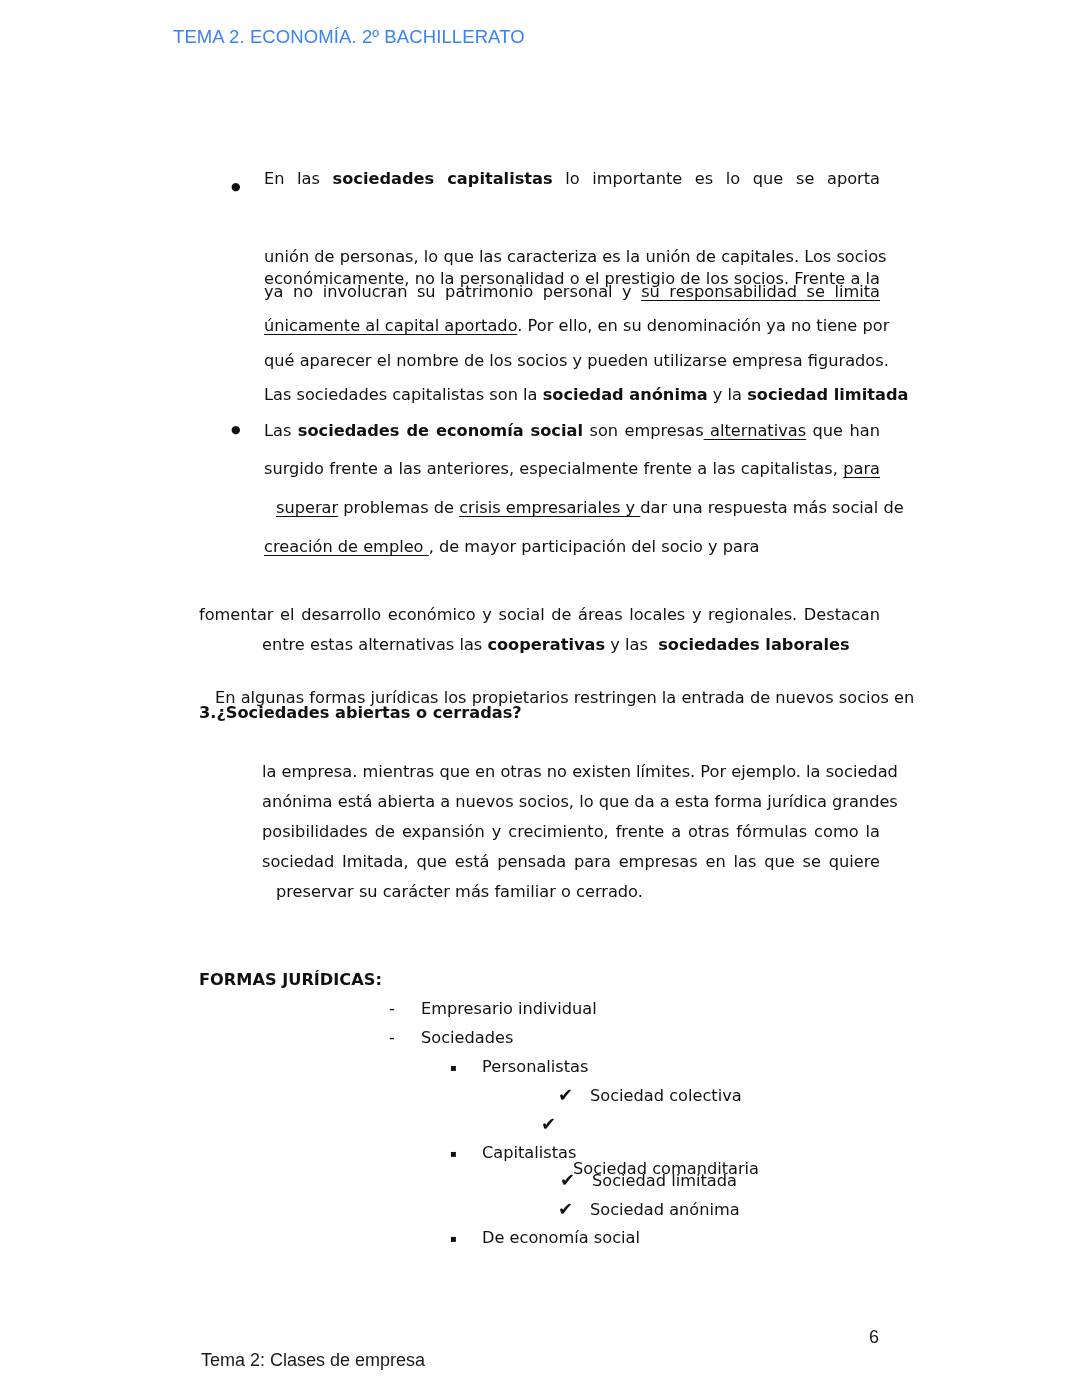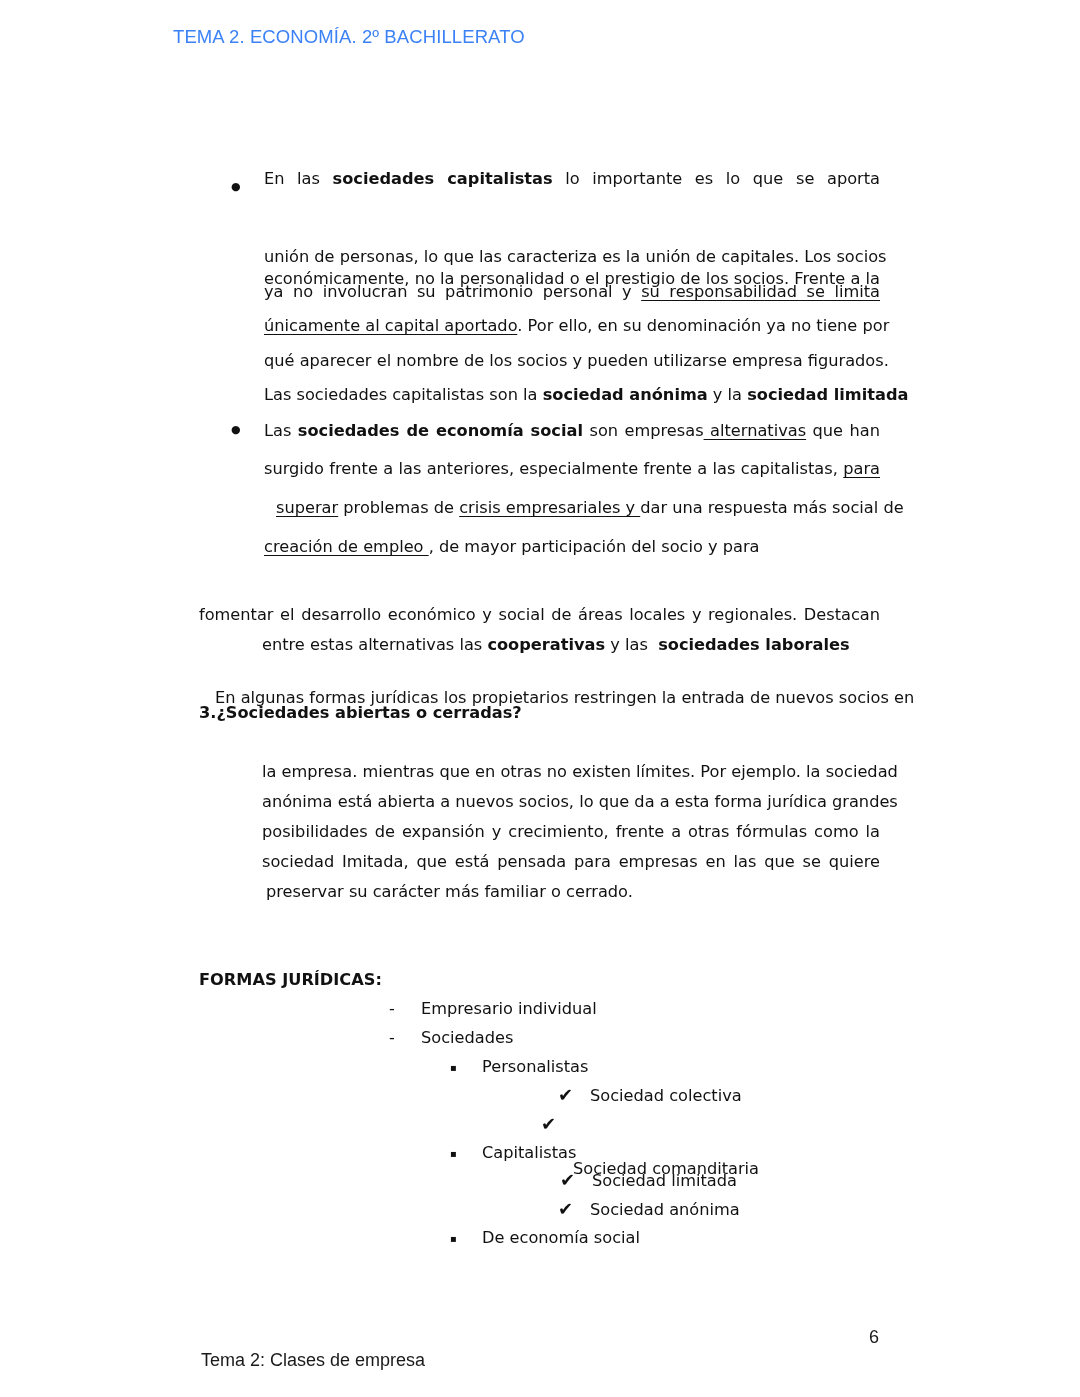--- a/index.html
+++ b/index.html
@@ -42,21 +42,21 @@
 
   <div class="line just" style="left:199px;top:605px;width:681px;">fomentar el desarrollo económico y social de áreas locales y regionales. Destacan</div>
   <div class="line" style="left:262px;top:635px;"><span>entre estas alternativas las </span><b>cooperativas</b><span style="white-space:pre;"> y las  </span><b>sociedades laborales</b></div>
 
   <div class="line" style="left:199px;top:703px;font-weight:bold;">3.¿Sociedades abiertas o cerradas?</div>
   <div class="line" style="left:199px;top:688px;width:681px;margin-left:16px;">En algunas formas jurídicas los propietarios restringen la entrada de nuevos socios en</div>
   <div class="line just" style="left:262px;top:762px;width:618px;">la empresa. mientras que en otras no existen límites. Por ejemplo. la sociedad</div>
   <div class="line just" style="left:262px;top:792px;width:618px;">anónima está abierta a nuevos socios, lo que da a esta forma jurídica grandes</div>
   <div class="line just" style="left:262px;top:822px;width:618px;">posibilidades de expansión y crecimiento, frente a otras fórmulas como la</div>
   <div class="line just" style="left:262px;top:852px;width:618px;">sociedad Imitada, que está pensada para empresas en las que se quiere</div>
-  <div class="line" style="left:266px;top:882px;">preservar su carácter más familiar o cerrado.</div>
+  <div class="line" style="left:276px;top:882px;">preservar su carácter más familiar o cerrado.</div>
 
   <div class="line" style="left:199px;top:970px;font-weight:bold;">FORMAS JURÍDICAS:</div>
 
   <span class="dash" style="left:389px;top:999px;">-</span>
   <div class="line" style="left:421px;top:999px;">Empresario individual</div>
 
   <span class="dash" style="left:389px;top:1028px;">-</span>
   <div class="line" style="left:421px;top:1028px;">Sociedades</div>
 
   <span class="sq" style="left:450px;top:1062px;">▪</span>

